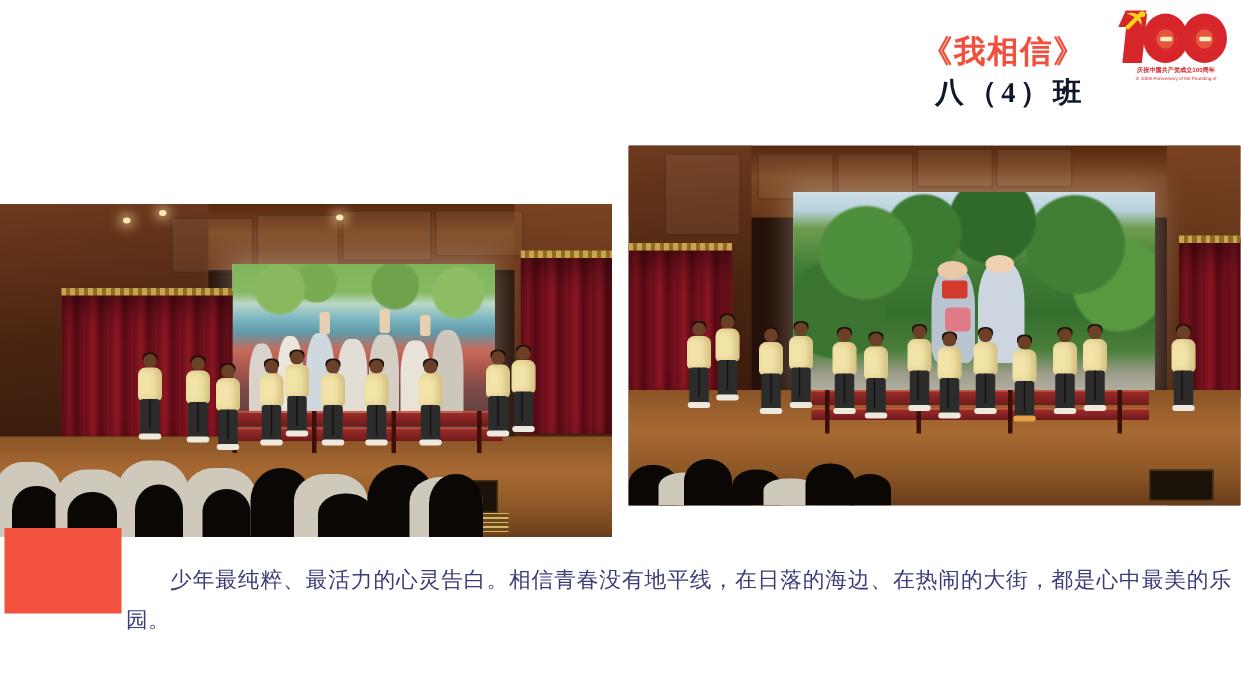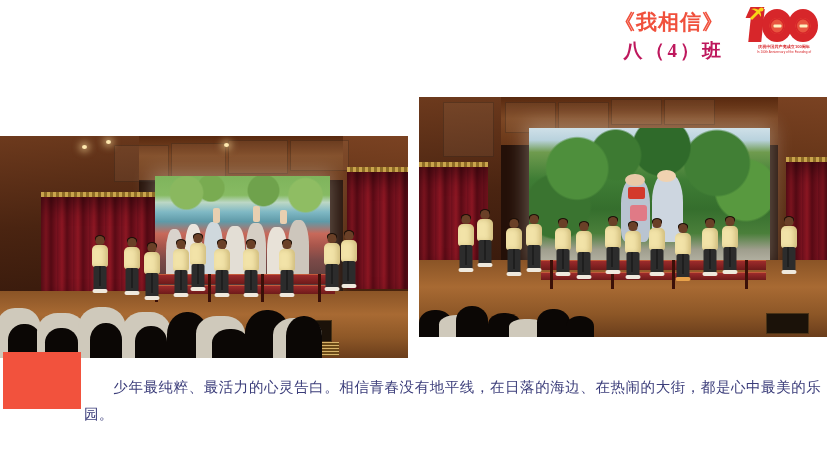--- a/index.html
+++ b/index.html
@@ -19,36 +19,36 @@
   .header {
     position: absolute;
     top: 0;
     left: 0;
     width: 827px;
     height: 92px;
   }
   .header-titles {
     position: absolute;
     right: 103px;
-    top: 8px;
+    top: 20px;
     text-align: right;
     width: 300px;
   }
   .song-title {
     font-size: 21px;
     font-weight: bold;
     color: #f0503c;
     letter-spacing: 1px;
     line-height: 28px;
     white-space: nowrap;
   }
   .class-name {
     font-size: 19px;
     font-weight: bold;
-    color: #be185d;
+    color: #0f172a;
     line-height: 30px;
     letter-spacing: 3px;
     white-space: nowrap;
   }
 
   
   .emblem {
     position: absolute;
     right: 7px;
     top: 7px;

